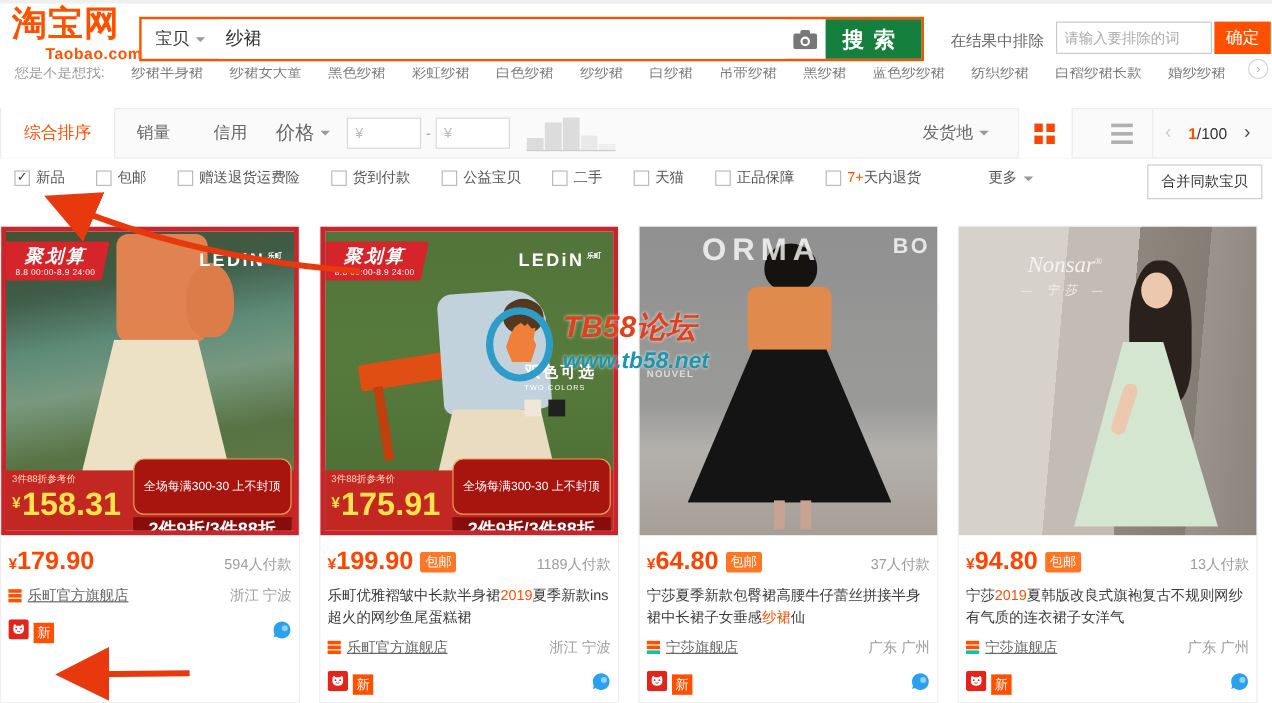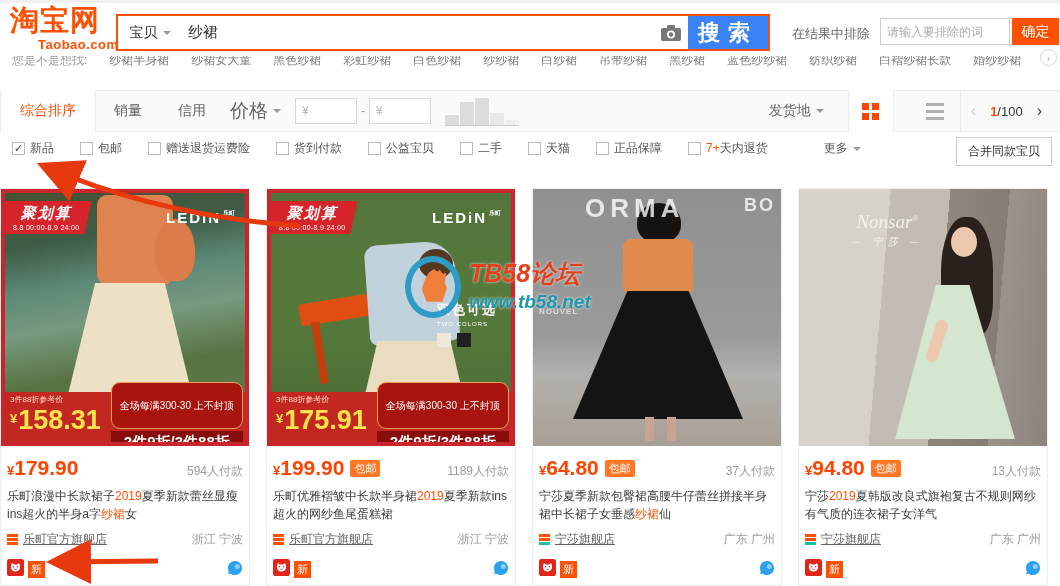--- a/index.html
+++ b/index.html
@@ -17,21 +17,21 @@
 
   .searchbox { position:absolute; left:116px; top:14px; width:654px; height:37px;
                border:2px solid #ff5000; background:#fff; display:flex; align-items:stretch; }
   .cat { width:64px; display:flex; align-items:center; justify-content:center;
          font-size:14px; color:#333; cursor:pointer; }
   .caret { display:inline-block; width:0; height:0; border:4px solid transparent;
            border-top-color:#999; margin-left:5px; position:relative; top:2px; }
   .q-input { flex:1; border:none; outline:none; font-size:15px; color:#333; padding-left:6px;
              font-family:inherit; }
   .cam { width:34px; display:flex; align-items:center; justify-content:center; cursor:pointer; }
-  .search-btn { width:80px; background:#3b82f6; color:#fff; border:none; font-size:22px;
+  .search-btn { width:80px; background:#15803d; color:#fff; border:none; font-size:18px;
                 font-weight:bold; letter-spacing:8px; cursor:pointer;
                 font-family:inherit; }
 
   .exclude-label { position:absolute; left:792px; top:25px; font-size:13px; color:#666; }
   .exclude-input { position:absolute; left:880px; top:18px; width:130px; height:27px;
                    border:1px solid #ccc; font-size:12px; color:#333; padding:0 6px;
                    font-family:inherit; outline:none; }
   .exclude-input::placeholder { color:#aaa; }
   .confirm-btn { position:absolute; left:1012px; top:18px; width:47px; height:27px;
                  background:#ff5000; color:#fff; border:none; font-size:14px; cursor:pointer;
@@ -48,21 +48,21 @@
               display:flex; align-items:center; justify-content:center; cursor:pointer; background:#fff; }
 
   
   .sortbar { position:absolute; left:0; top:90px; width:1060px; height:42px; background:#fafafa;
              border-top:1px solid #ececec; border-bottom:1px solid #ececec;
              display:flex; align-items:center; }
   .sort-active { width:96px; height:42px; background:#fff; border-left:1px solid #ececec;
                  border-right:1px solid #ececec; color:#ff5000; font-size:14px;
                  display:flex; align-items:center; justify-content:center; cursor:pointer; }
   .sort-item { width:64px; text-align:center; font-size:14px; color:#666; cursor:pointer; }
-  .sort-price { font-size:19px; color:#666; margin-left:6px; cursor:pointer; display:flex; align-items:center; }
+  .sort-price { font-size:16px; color:#666; margin-left:6px; cursor:pointer; display:flex; align-items:center; }
   .price-inp { width:62px; height:26px; border:1px solid #d9d9d9; background:#fff;
                display:flex; align-items:center; padding-left:6px; margin-left:14px; }
   .price-inp .rmb { color:#bbb; font-size:12px; margin-right:3px; }
   .price-inp input { width:38px; border:none; outline:none; font-size:12px; font-family:inherit; }
   .dash { color:#999; margin:0 4px; font-size:12px; }
   .hist { display:flex; align-items:flex-end; gap:1px; height:30px; margin-left:14px;
           border-bottom:1px solid #ccc; padding-bottom:0; cursor:pointer; }
   .hist i { display:block; width:14px; background:#dcdcdc; }
   .hist i:nth-child(1){height:10px;} .hist i:nth-child(2){height:23px;}
   .hist i:nth-child(3){height:27px;} .hist i:nth-child(4){height:12px;background:#e9e9e9;}
@@ -376,21 +376,20 @@
           <div class="ps-right">
             <div class="pill">全场每满300-30 上不封顶</div>
             <div class="strip-banner">2件9折/3件88折</div>
           </div>
         </div>
       </div>
     <div class="p-price-row">
       <span class="p-price"><i class="rmb">¥</i><b class="num">179.90</b></span>
       <span class="p-pay">594人付款</span>
     </div>
-    <div class="p-title"><span>乐町浪漫中长款裙子</span><span class="hl">2019</span><span>夏季新款蕾丝显瘦ins超火的半身a字</span><span class="hl">纱裙</span><span>女</span></div>
     <div class="p-shop">
       <span class="shop-icon">
           <i style="background: rgb(255, 80, 0);"></i>
           <i style="background: rgb(255, 80, 0);"></i>
           <i style="background: rgb(255, 80, 0);"></i>
         </span>
       <a class="shop-name">乐町官方旗舰店</a>
       <span class="p-loc">浙江 宁波</span>
     </div>
     <div class="p-badges">

